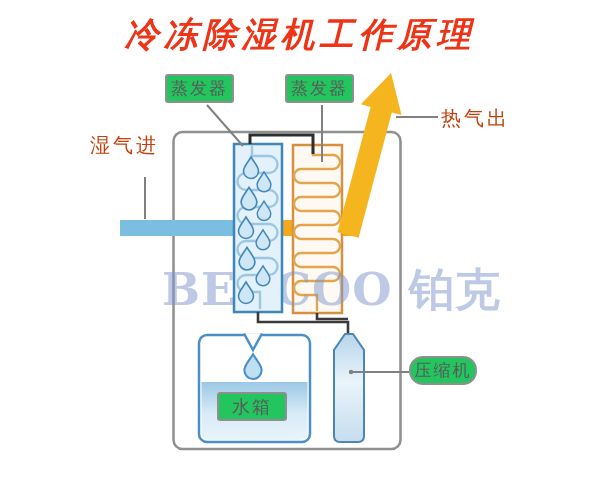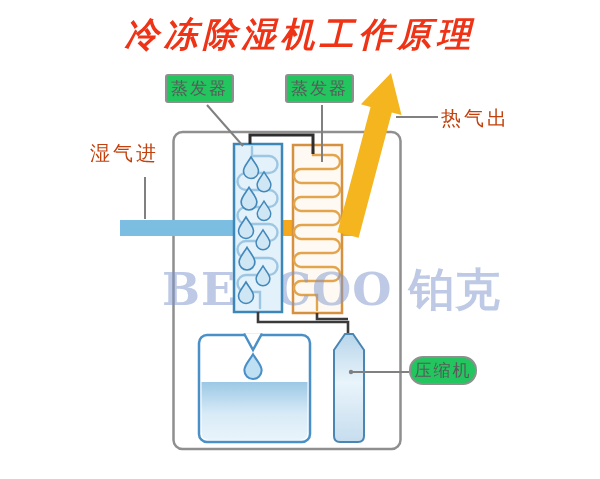--- a/index.html
+++ b/index.html
@@ -92,17 +92,18 @@
   </svg>
 
   <div class="title">冷冻除湿机工作原理</div>
 
   <div class="box-label" style="left:165px;top:74px;width:69px;height:29px">蒸发器</div>
 
   <div class="box-label" style="left:285px;top:74px;width:69px;height:29px">蒸发器</div>
 
   <div class="plain-label" style="left:441px;top:105px">热气出</div>
 
-  <div class="plain-label" style="left:90px;top:140px">湿气进</div>
+  <div class="plain-label" style="left:90px;top:132px">湿气进</div>
 
+  <div class="box-label" style="left:217px;top:392px;width:70px;height:29px;font-size:18px">水箱</div>
 
   <div class="box-label" style="left:409px;top:356px;width:68px;height:29px;border-radius:14px">压缩机</div>
 </div>
 
 </body></html>

